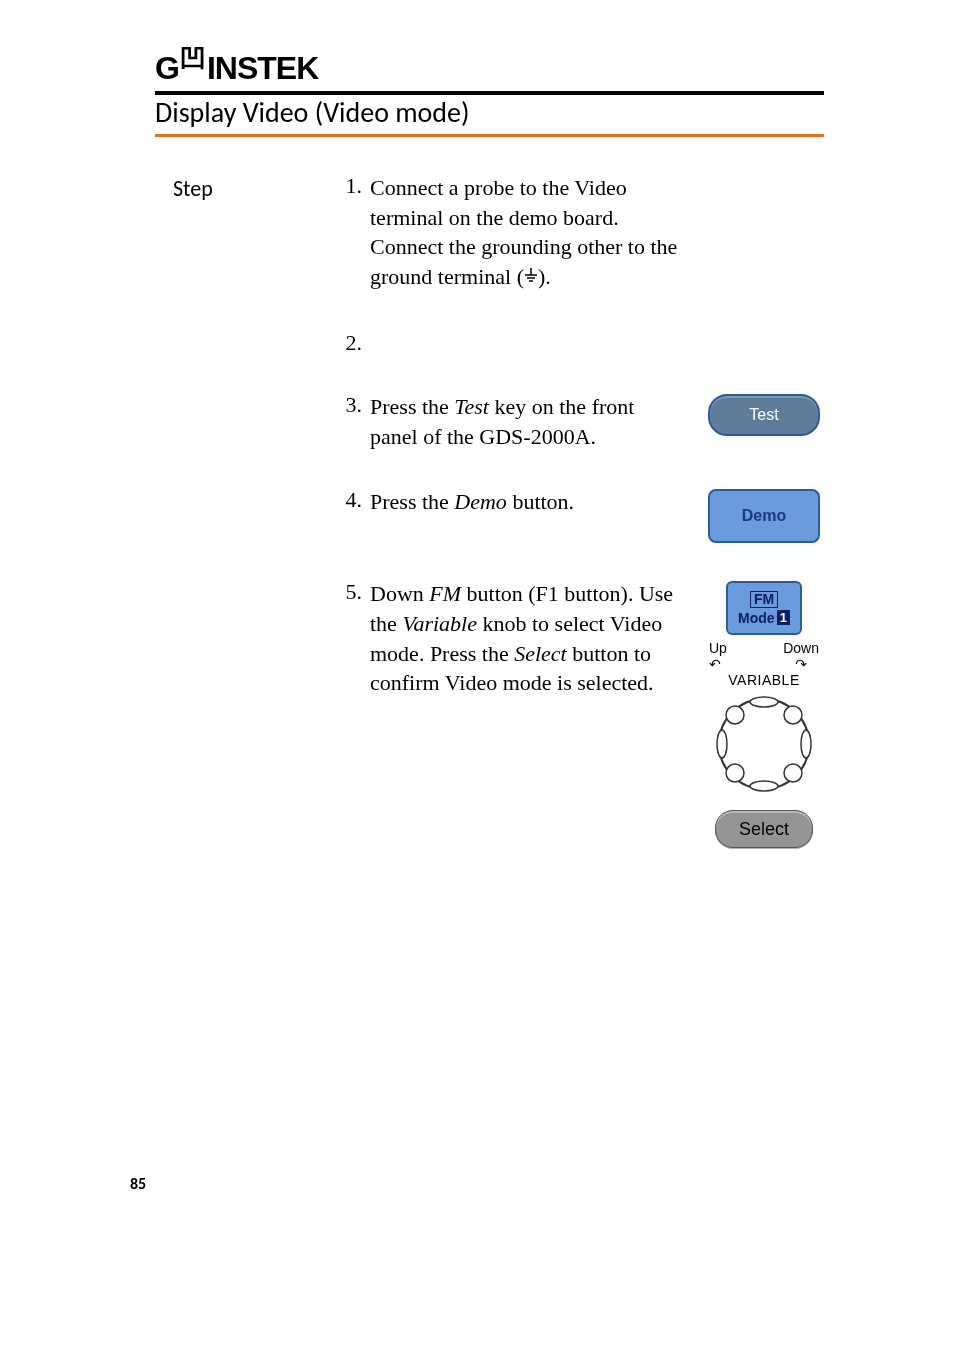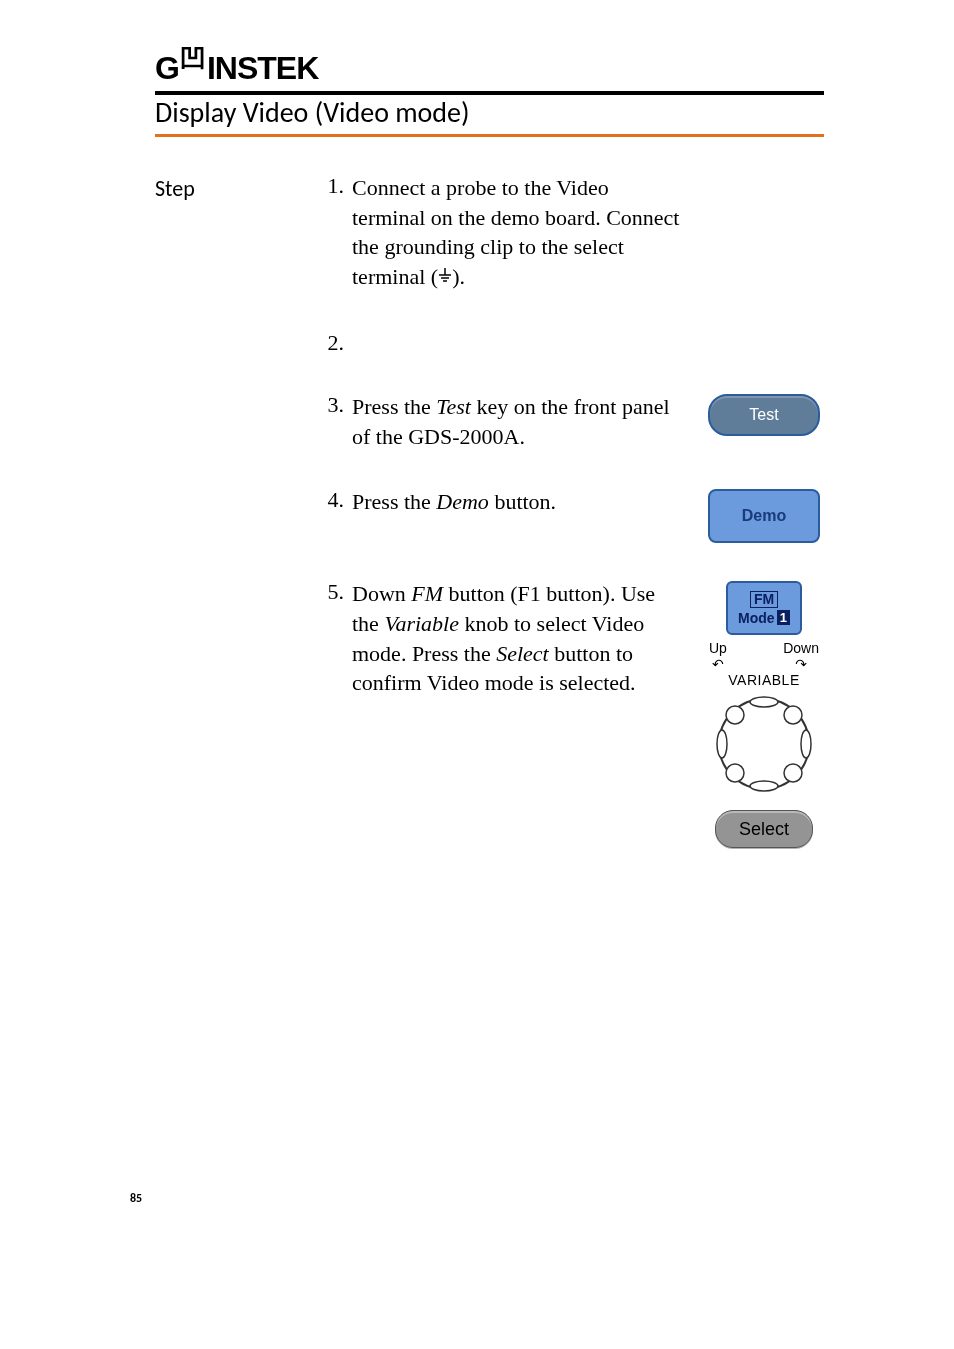--- a/index.html
+++ b/index.html
@@ -50,20 +50,21 @@
   .section-title {
     font-family: 'Segoe UI', 'Calibri', Arial, sans-serif;
     font-size: 28px;
     padding-bottom: 4px;
     border-bottom: 3px solid #e4701e;
     font-weight: 400;
   }
   .content {
     margin-top: 36px;
     display: flex;
+    margin-left: 18px;
   }
   .step-col {
     width: 155px;
     font-family: 'Segoe UI', 'Calibri', Arial, sans-serif;
     font-size: 22px;
     padding-top: 2px;
   }
   .steps-col {
     flex: 1;
     font-family: Georgia, 'Times New Roman', serif;
@@ -194,24 +195,24 @@
     font-size: 18px;
     display: flex;
     align-items: center;
     justify-content: center;
     margin-top: 10px;
     box-shadow: inset 0 2px 0 rgba(255,255,255,0.35), 0 1px 0 rgba(0,0,0,0.3);
   }
   .page-num {
     position: absolute;
     left: 130px;
-    bottom: 144px;
+    bottom: 156px;
     font-family: 'Segoe UI', 'Calibri', Arial, sans-serif;
     font-weight: 700;
-    font-size: 12px;
+    font-size: 16px;
   }
 </style>
 </head>
 <body>
 
 <div class="page">
   <div class="header-row">
     <div class="logo">
       <span>G</span>
       <span class="gap">凹</span>
@@ -221,21 +222,21 @@
 
   <div class="section-title">Display Video (Video mode)</div>
 
   <div class="content">
     <div class="step-col">Step</div>
     <div class="steps-col">
 
       <div class="step-row">
         <div class="step-num">1.</div>
         <div class="step-text">
-          <span>Connect a probe to the Video terminal on the demo board. Connect the grounding clip to the select terminal (</span><span class="ground-sym"><svg width="14" height="18" viewBox="0 0 14 18">
+          <span>Connect a probe to the Video terminal on the demo board. Connect the grounding other to the ground terminal (</span><span class="ground-sym"><svg width="14" height="18" viewBox="0 0 14 18">
                 <line x1="7" y1="0" x2="7" y2="7" stroke="#000" stroke-width="1.5"></line>
                 <line x1="1" y1="7" x2="13" y2="7" stroke="#000" stroke-width="1.5"></line>
                 <line x1="3" y1="10" x2="11" y2="10" stroke="#000" stroke-width="1.5"></line>
                 <line x1="5" y1="13" x2="9" y2="13" stroke="#000" stroke-width="1.5"></line>
               </svg></span><span>).</span>
         </div>
         <div class="step-figure"></div>
       </div>
 
       <div class="step-row">
@@ -274,21 +275,21 @@
         </div>
         <div class="step-figure">
           <div class="btn-fm">
             <div class="fm-line1">FM</div>
             <div class="fm-line2">
               <span>Mode</span>
               <span class="boxnum">1</span>
             </div>
           </div>
           <div class="var-row">
-            <div style="text-align:center;">
+            <div style="text-align:left;">
               <span>Up</span><br>
               <span class="arrow">↶</span>
             </div>
             <div style="text-align:center;">
               <span>Down</span><br>
               <span class="arrow">↷</span>
             </div>
           </div>
           <div class="var-label">VARIABLE</div>
           <div class="knob-wrap">

